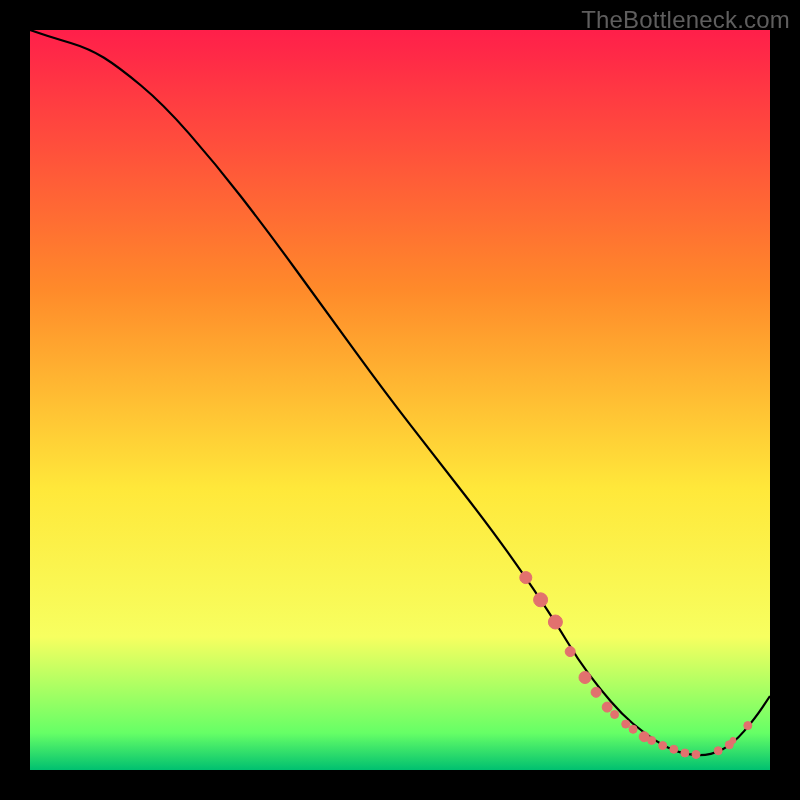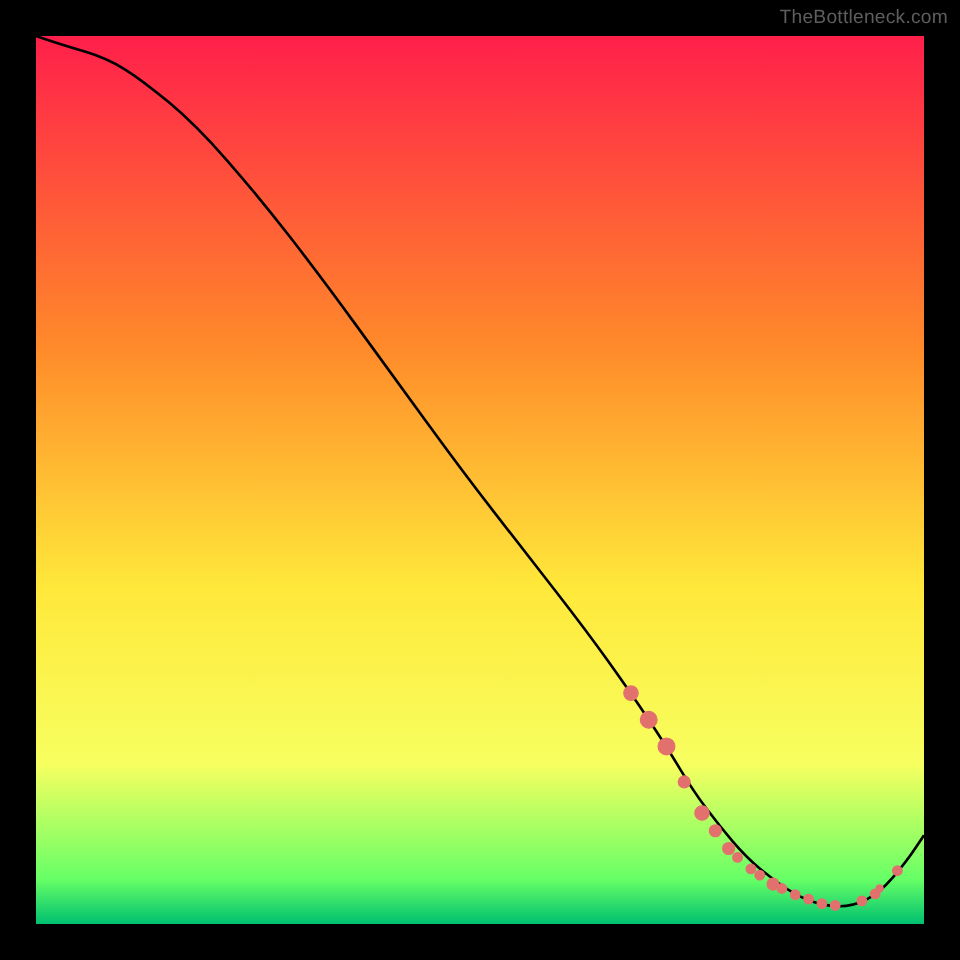--- a/index.html
+++ b/index.html
@@ -19,21 +19,21 @@
   svg.plot {
     position: absolute;
     top: 0;
     left: 0;
   }
   .watermark {
     position: absolute;
     top: 6px;
     right: 10px;
     font-family: Arial, Helvetica, sans-serif;
-    font-size: 16px;
+    font-size: 24px;
     color: #5f5e5e;
     letter-spacing: 0.2px;
     user-select: none;
   }
 </style>
 </head>
 <body>
 
 <div class="stage">
   <svg class="plot" width="800" height="800" viewBox="0 0 800 800">

